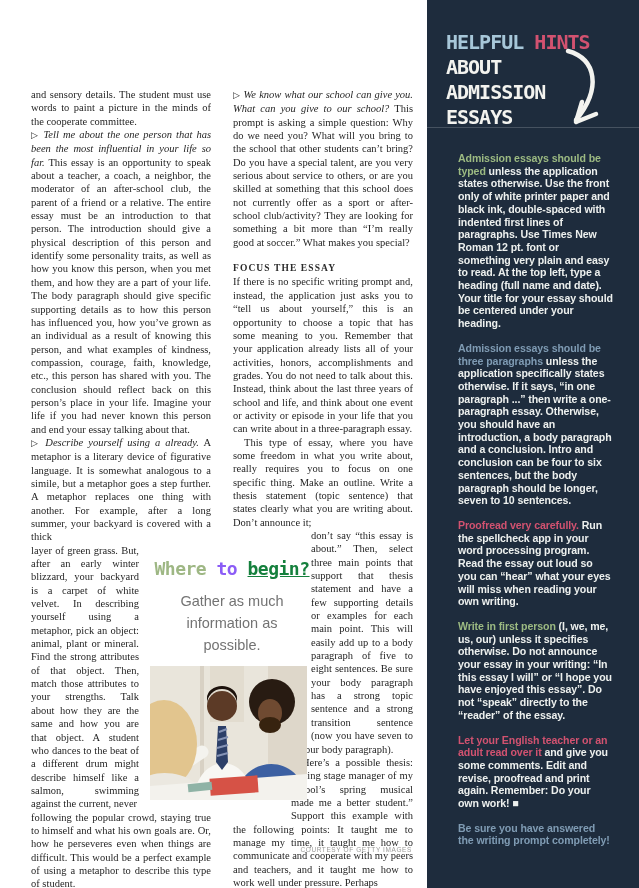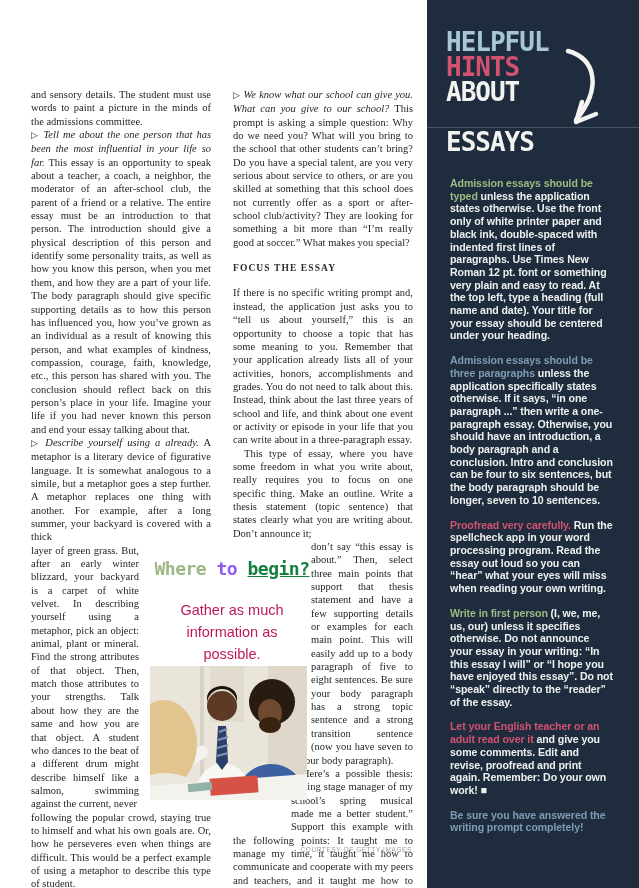--- a/index.html
+++ b/index.html
@@ -6,68 +6,68 @@
   .page{position:relative;width:639px;height:888px;background:#ffffff;overflow:hidden;
         font-family:"Liberation Serif",serif;}
 
   
   .article{position:absolute;left:31px;top:88px;width:382px;display:flex;gap:22px;}
   .col{width:180px;color:#1f1f1f;font-size:10.5px;line-height:13.35px;}
   .col p{margin:0;text-align:justify;}
   .indent{text-indent:11px;}
   .it{font-style:italic;}
   .marker{font-style:normal;font-size:9px;}
-  .focus-hd{margin:13px 0 11px 0;font-family:"Liberation Serif",serif;font-weight:600;
+  .focus-hd{margin:13px 0 0 0;font-family:"Liberation Serif",serif;font-weight:600;
             font-size:9.5px;letter-spacing:1.1px;color:#2b2b2b;}
   .flow{display:flow-root;}
   .flow p{margin:0;}
   .fr{float:right;width:72px;height:250px;}
   .fl1{float:left;width:78px;height:212px;}
   .fl2{float:left;width:58px;height:56px;}
 
   
   .callout{position:absolute;left:138px;top:558px;width:188px;text-align:center;}
   .callout-title{font-family:"DejaVu Sans Mono","Liberation Mono",monospace;
                  font-weight:bold;font-size:18px;letter-spacing:-0.5px;white-space:nowrap;}
   .cw1{color:#9eb784;} .cw2{color:#8b5cf6;} .cw3{color:#15803d;text-decoration:underline;}
-  .callout-sub{margin:20px auto 0;width:128px;font-family:"Liberation Sans",sans-serif;
-               font-size:14.5px;line-height:22px;color:#be185d;}
+  .callout-sub{margin:11px auto 0;width:128px;font-family:"Liberation Sans",sans-serif;
+               font-size:14.5px;line-height:22px;color:#737373;}
 
   
   .photo{position:absolute;left:150px;top:666px;width:157px;height:134px;overflow:hidden;}
 
   
   .credit{position:absolute;left:232px;top:846px;width:180px;text-align:right;
           font-family:"Liberation Sans",sans-serif;font-size:6.5px;letter-spacing:0.6px;
           color:#9a9a98;}
 
   
   .sidebar{position:absolute;left:427px;top:0;width:212px;height:888px;background:#1e2c3d;
            box-sizing:border-box;padding:30px 26px 0 19px;
            font-family:"Liberation Sans",sans-serif;}
   .sb-title{font-family:"DejaVu Sans Mono","Liberation Mono",monospace;font-weight:bold;
-            font-size:26px;line-height:25px;letter-spacing:-1px;color:#f3f3ef;}
+            font-size:20px;line-height:25px;letter-spacing:-1px;color:#f3f3ef;}
   .hl-blue{color:#a7c7d9;} .hl-pink{color:#d25270;}
   .sb-divider{position:absolute;left:0;top:127px;width:212px;height:1px;
               background:rgba(255,255,255,0.18);}
   .tips{margin-top:22px;}
-  .tip{margin:0 0 12px 4px;font-size:10.6px;line-height:12.7px;font-weight:bold;
+  .tip{margin:0 0 12px 12px;font-size:10.6px;line-height:12.7px;font-weight:bold;
        letter-spacing:-0.1px;color:#edf0ee;text-align:left;}
   .lead-g{color:#9cba82;} .lead-s{color:#7f9bb3;} .lead-p{color:#d25270;text-align:right;}
   .sb-arrow{position:absolute;left:127px;top:46px;}
 </style>
 </head>
 <body>
 
 <div class="page">
 
   <div class="article">
 
     <div class="col">
-      <p>and sensory details. The student must use words to paint a picture in the minds of the admissions committee.</p>
+      <p>and sensory details. The student must use words to paint a picture in the minds of the cooperate committee.</p>
       <p><span class="marker">▷</span> <span class="it">Tell me about the one person that has been the most influential in your life so far.</span> <span>This essay is an opportunity to speak about a teacher, a coach, a neighbor, the moderator of an after-school club, the parent of a friend or a relative. The entire essay must be an introduction to that person. The introduction should give a physical description of this person and identify some personality traits, as well as how you know this person, when you met them, and how they are a part of your life. The body paragraph should give specific supporting details as to how this person has influenced you, how you’ve grown as an individual as a result of knowing this person, and what examples of kindness, compassion, courage, faith, knowledge, etc., this person has shared with you. The conclusion should reflect back on this person’s place in your life. Imagine your life if you had never known this person and end your essay talking about that.</span></p>
       <p><span class="marker">▷</span> <span class="it">Describe yourself using a already.</span> <span>A metaphor is a literary device of figurative language. It is somewhat analogous to a simile, but a metaphor goes a step further. A metaphor replaces one thing with another. For example, after a long summer, your backyard is covered with a thick</span></p>
       <div class="flow">
         <div class="fr"></div>
         <p>layer of green grass. But, after an early winter blizzard, your backyard is a carpet of white velvet. In describing yourself using a metaphor, pick an object: animal, plant or mineral. Find the strong attributes of that object. Then, match those attributes to your strengths. Talk about how they are the same and how you are that object. A student who dances to the beat of a different drum might describe himself like a salmon, swimming against the current, never</p>
       </div>
       <p>following the popular crowd, staying true to himself and what his own goals are. Or, how he perseveres even when things are difficult. This would be a perfect example of using a metaphor to describe this type of student.</p>
     </div>
 
     <div class="col">
@@ -120,21 +120,21 @@
       <rect x="38" y="117" width="24" height="8" fill="#8fb3a6" transform="rotate(-6 50 121)"></rect>
     </svg>
   </div>
 
   <div class="credit">COURTESY OF GETTY IMAGES</div>
 
   <div class="sidebar">
     <div class="sb-title">
       <span class="hl-blue">HELPFUL</span> <span class="hl-pink">HINTS</span><br>
       <span>ABOUT</span><br>
-      <br>
+      <span>ADMISSION</span><br>
       <span>ESSAYS</span>
     </div>
 
     <svg class="sb-arrow" width="52" height="92" viewBox="0 0 52 92" xmlns="http://www.w3.org/2000/svg">
       <path d="M14 5 C42 13 48 42 22 74" stroke="#f3f3ef" stroke-width="4.5" fill="none" stroke-linecap="round"></path>
       <path d="M22 76 L28 56 M22 76 L42 68" stroke="#f3f3ef" stroke-width="4.5" fill="none" stroke-linecap="round"></path>
     </svg>
 
     <div class="sb-divider"></div>
 

